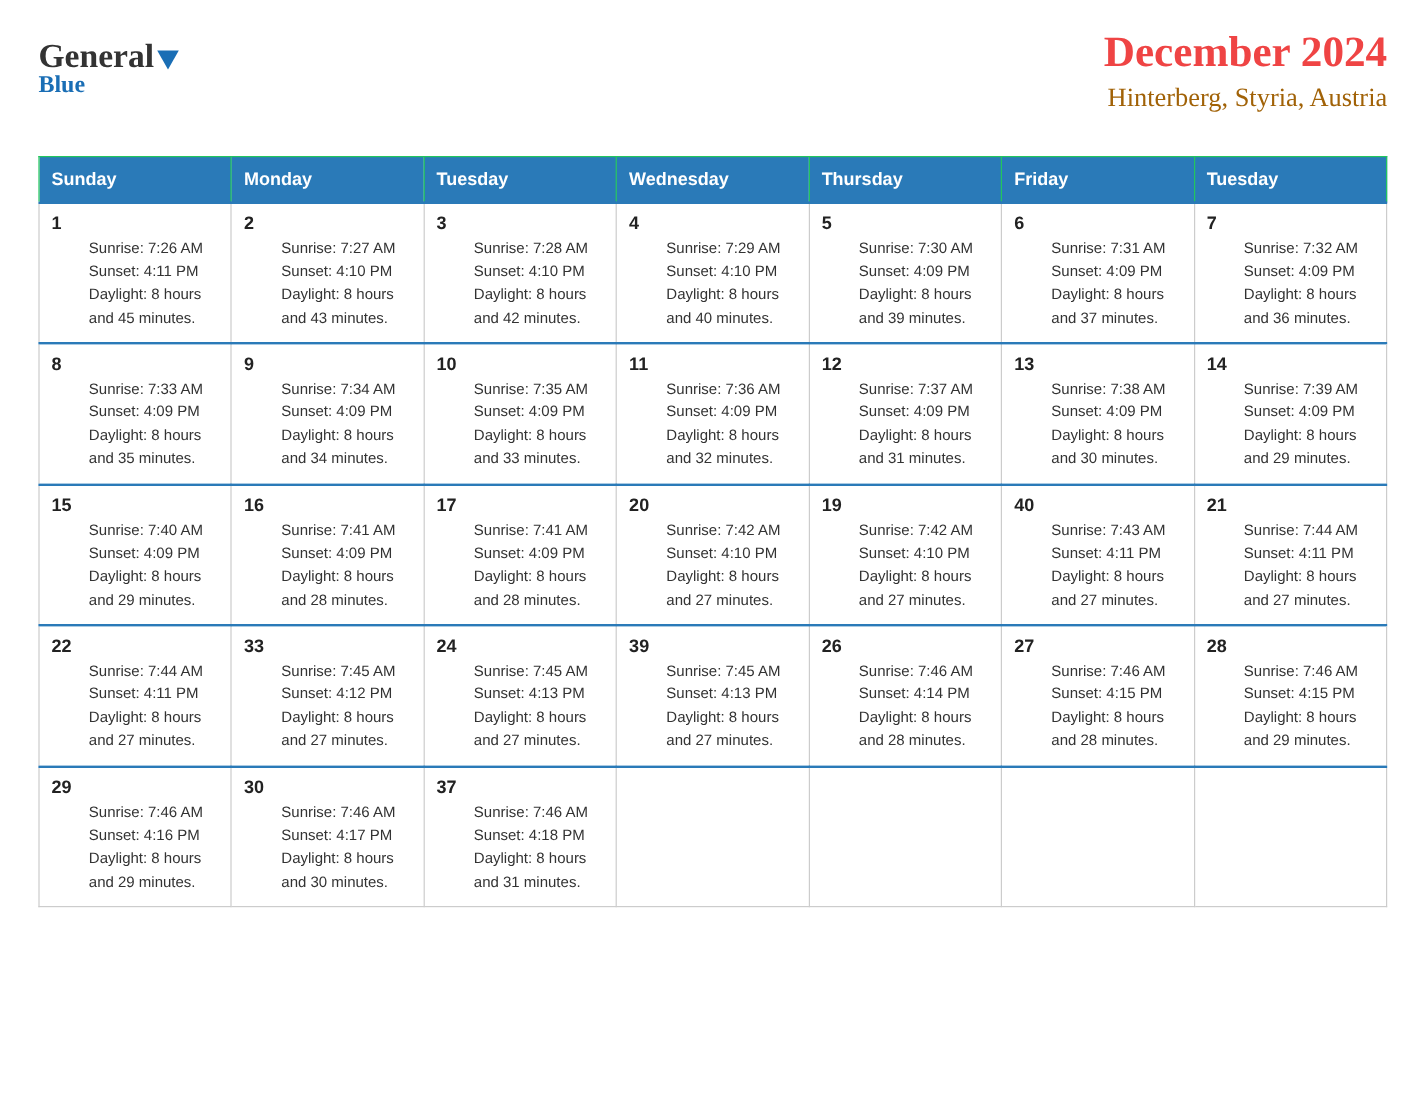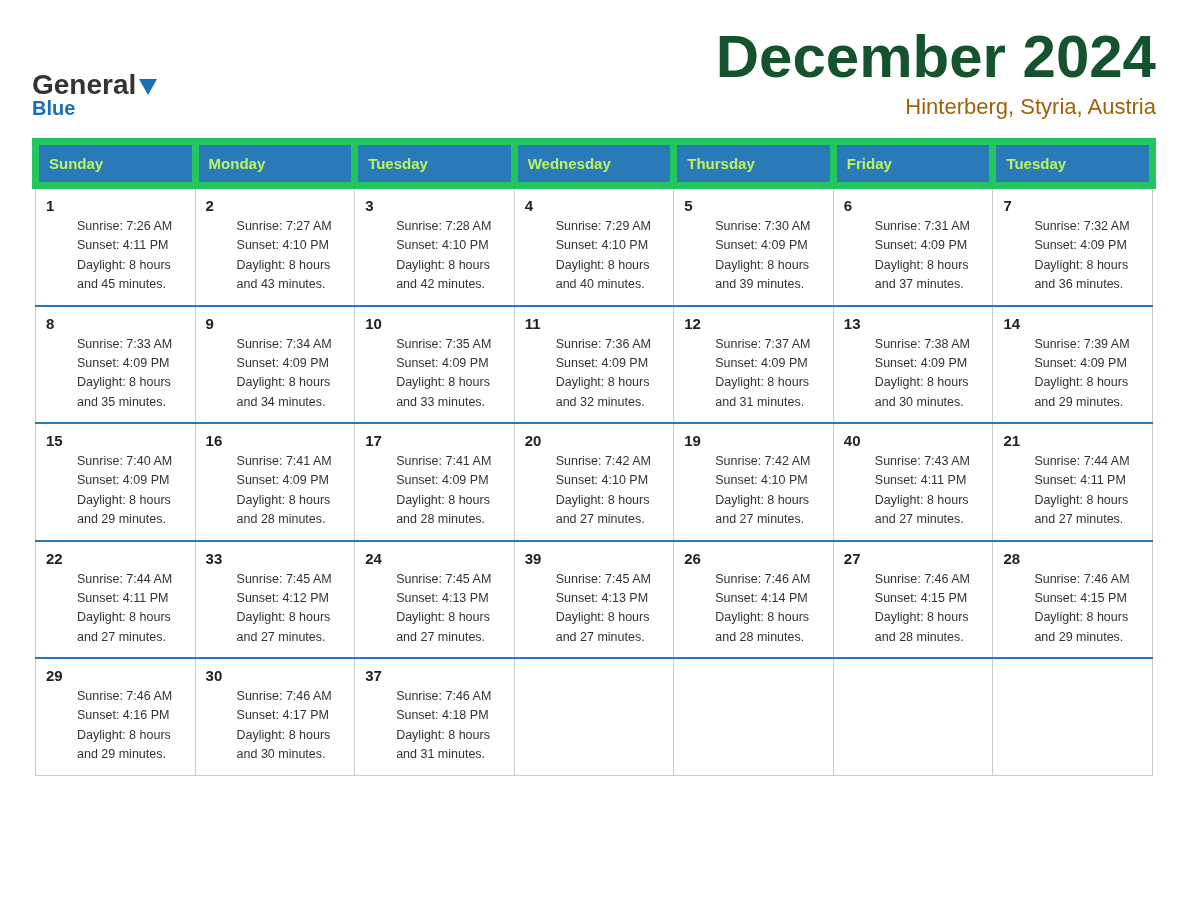--- a/index.html
+++ b/index.html
@@ -9,22 +9,23 @@
       color: #222;
       width: 1188px;
       min-height: 918px;
     }
     .page {
       padding: 24px 32px 32px 32px;
     }
     .header {
       display: flex;
       justify-content: space-between;
-      align-items: flex-end;
-      margin-bottom: 18px;
+      align-items: center;
+      margin-bottom: 36px;
+      font-family: Liberation Serif, serif;
     }
     .logo {
       display: flex;
       flex-direction: column;
       align-items: flex-start;
     }
     .logo-text {
       font-size: 28px;
       font-weight: bold;
       color: #333;
@@ -33,45 +34,45 @@
     .logo-sub {
       font-size: 20px;
       font-weight: bold;
       color: #1a6eb5;
       margin-top: -2px;
     }
     .header-right {
       text-align: right;
     }
     .month-title {
-      font-size: 60px;
-      font-weight: bold;
-      color: #14532d;
+      font-size: 36px;
+      font-weight: bold;
+      color: #ef4444;
       line-height: 1.1;
     }
     .location {
       font-size: 22px;
       color: #a16207;
       margin-top: 4px;
     }
 
     
     .calendar {
       width: 100%;
       border-collapse: collapse;
       font-size: 13.5px;
     }
     .calendar thead tr th {
       background: #2a7ab8;
-      color: #bef264;
+      color: #ffffff;
       font-size: 15px;
       font-weight: bold;
       padding: 10px 10px 10px 10px;
       text-align: left;
-      border: 7px solid #22c55e;
+      border: 1px solid #22c55e;
     }
     .calendar tbody tr td {
       vertical-align: top;
       padding: 8px 10px 10px 10px;
       border-left: 1px solid #ccc;
       border-right: 1px solid #ccc;
       border-bottom: 1px solid #ccc;
       min-width: 140px;
       min-height: 95px;
     }

